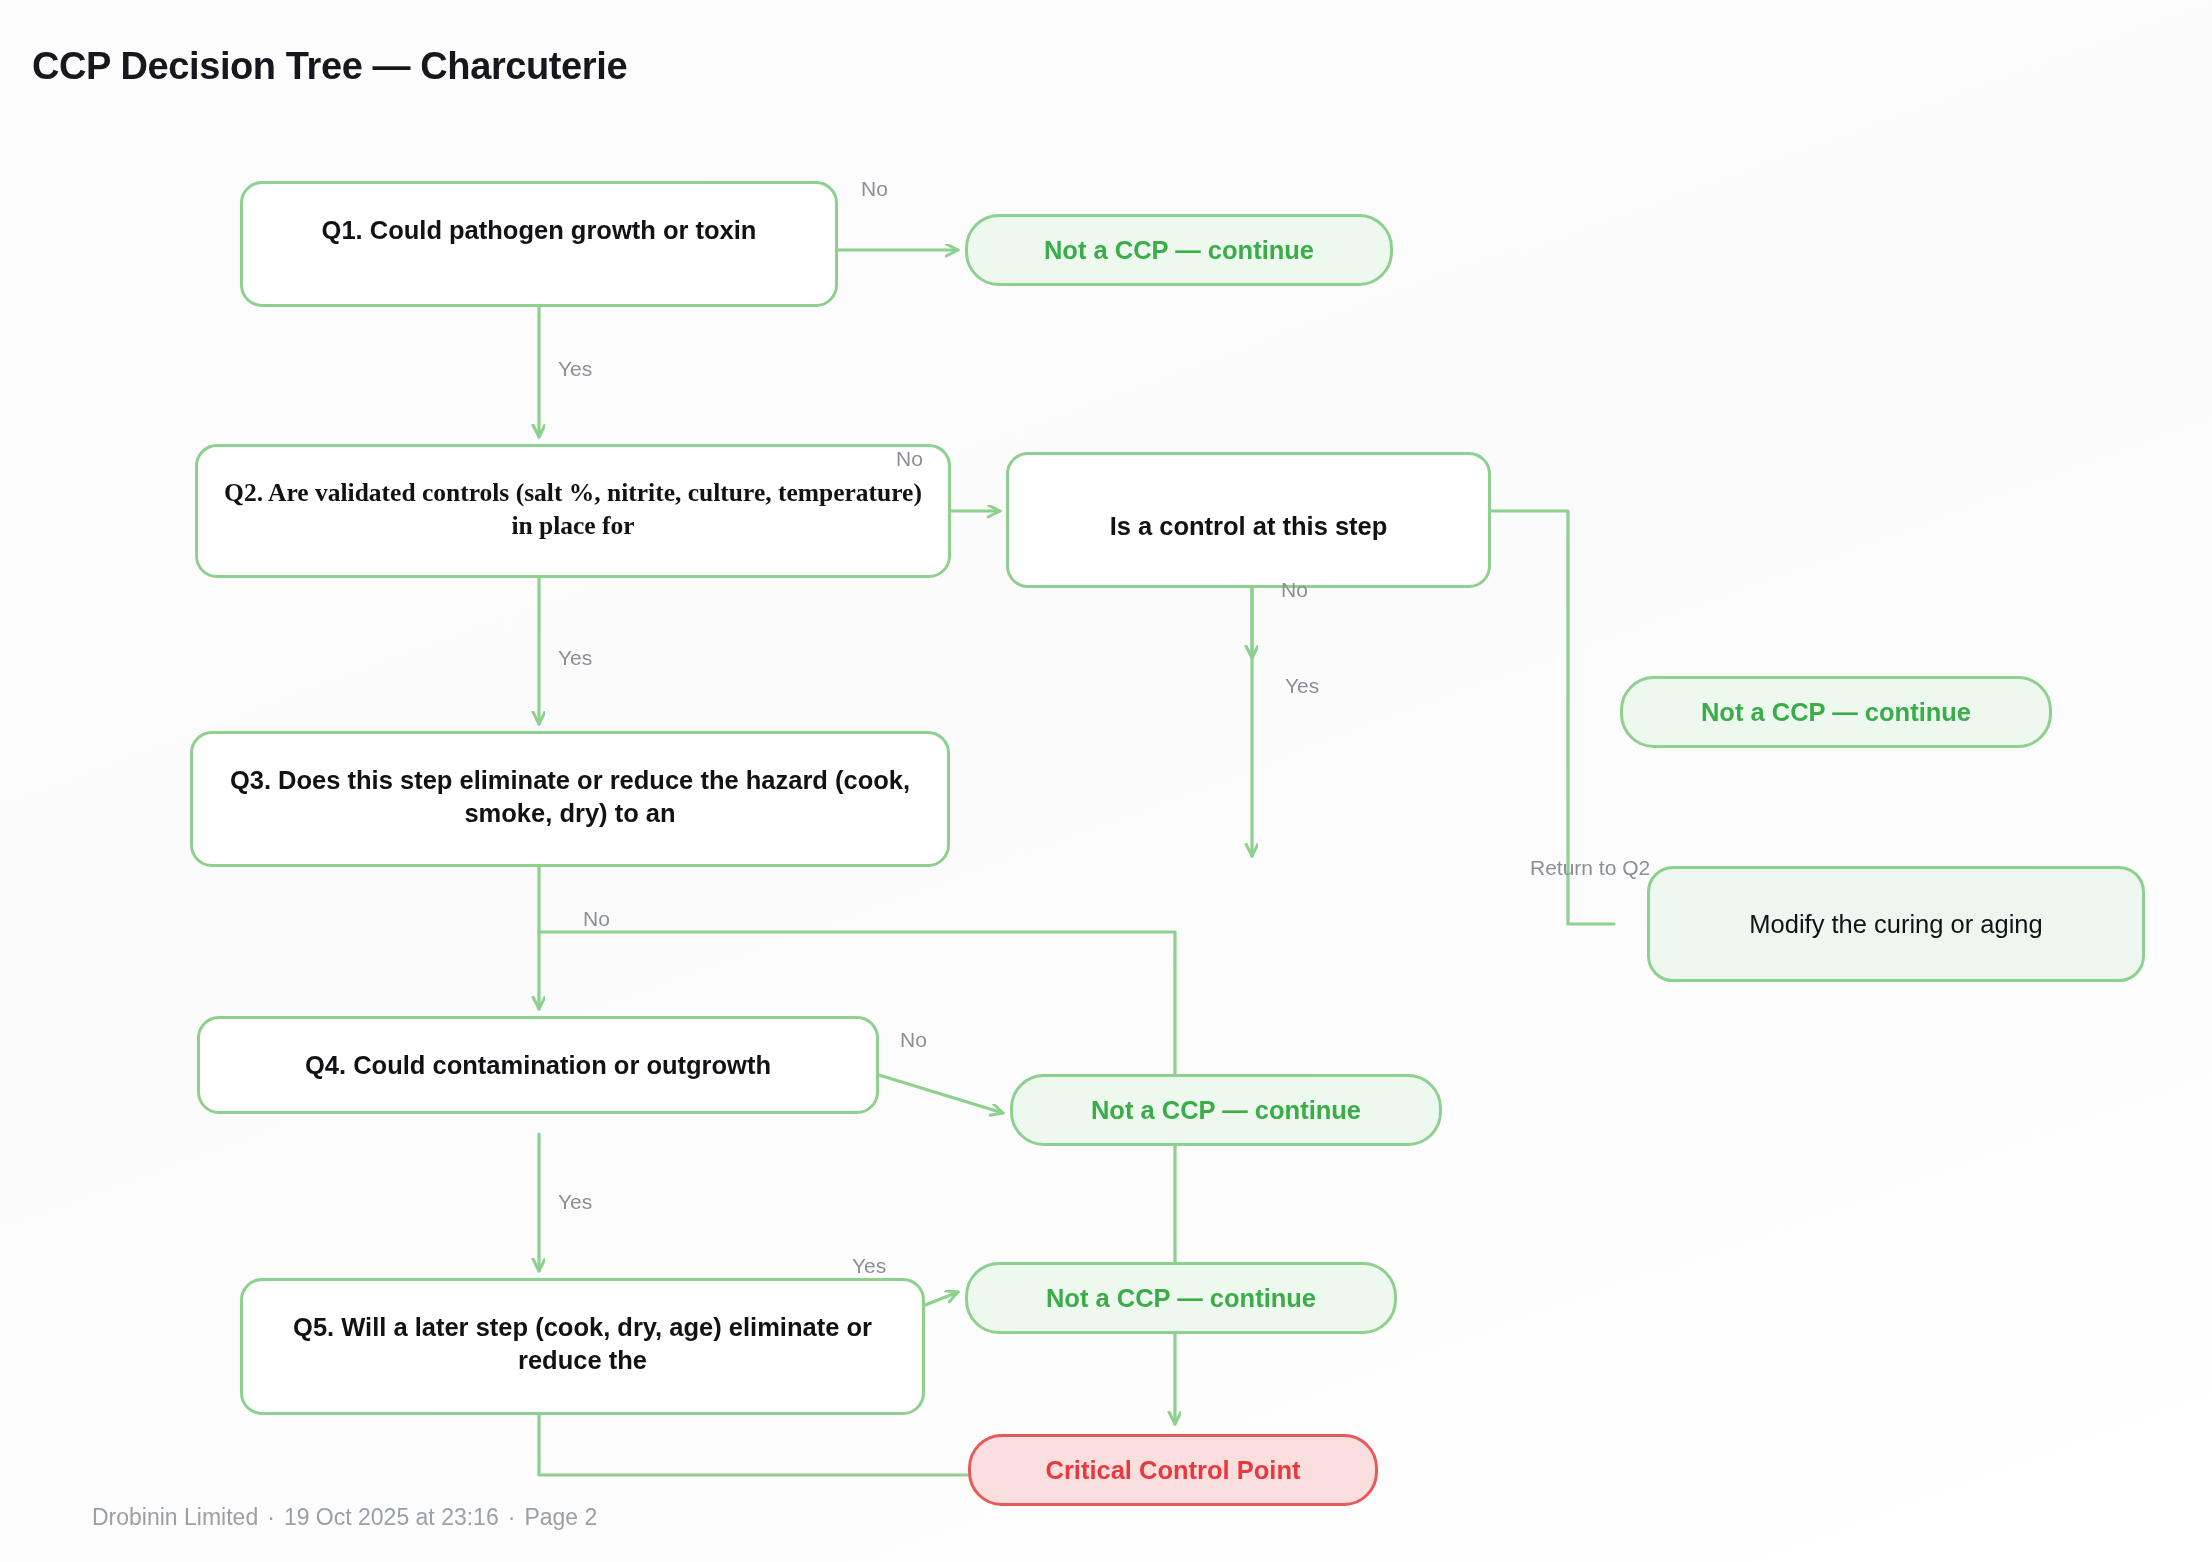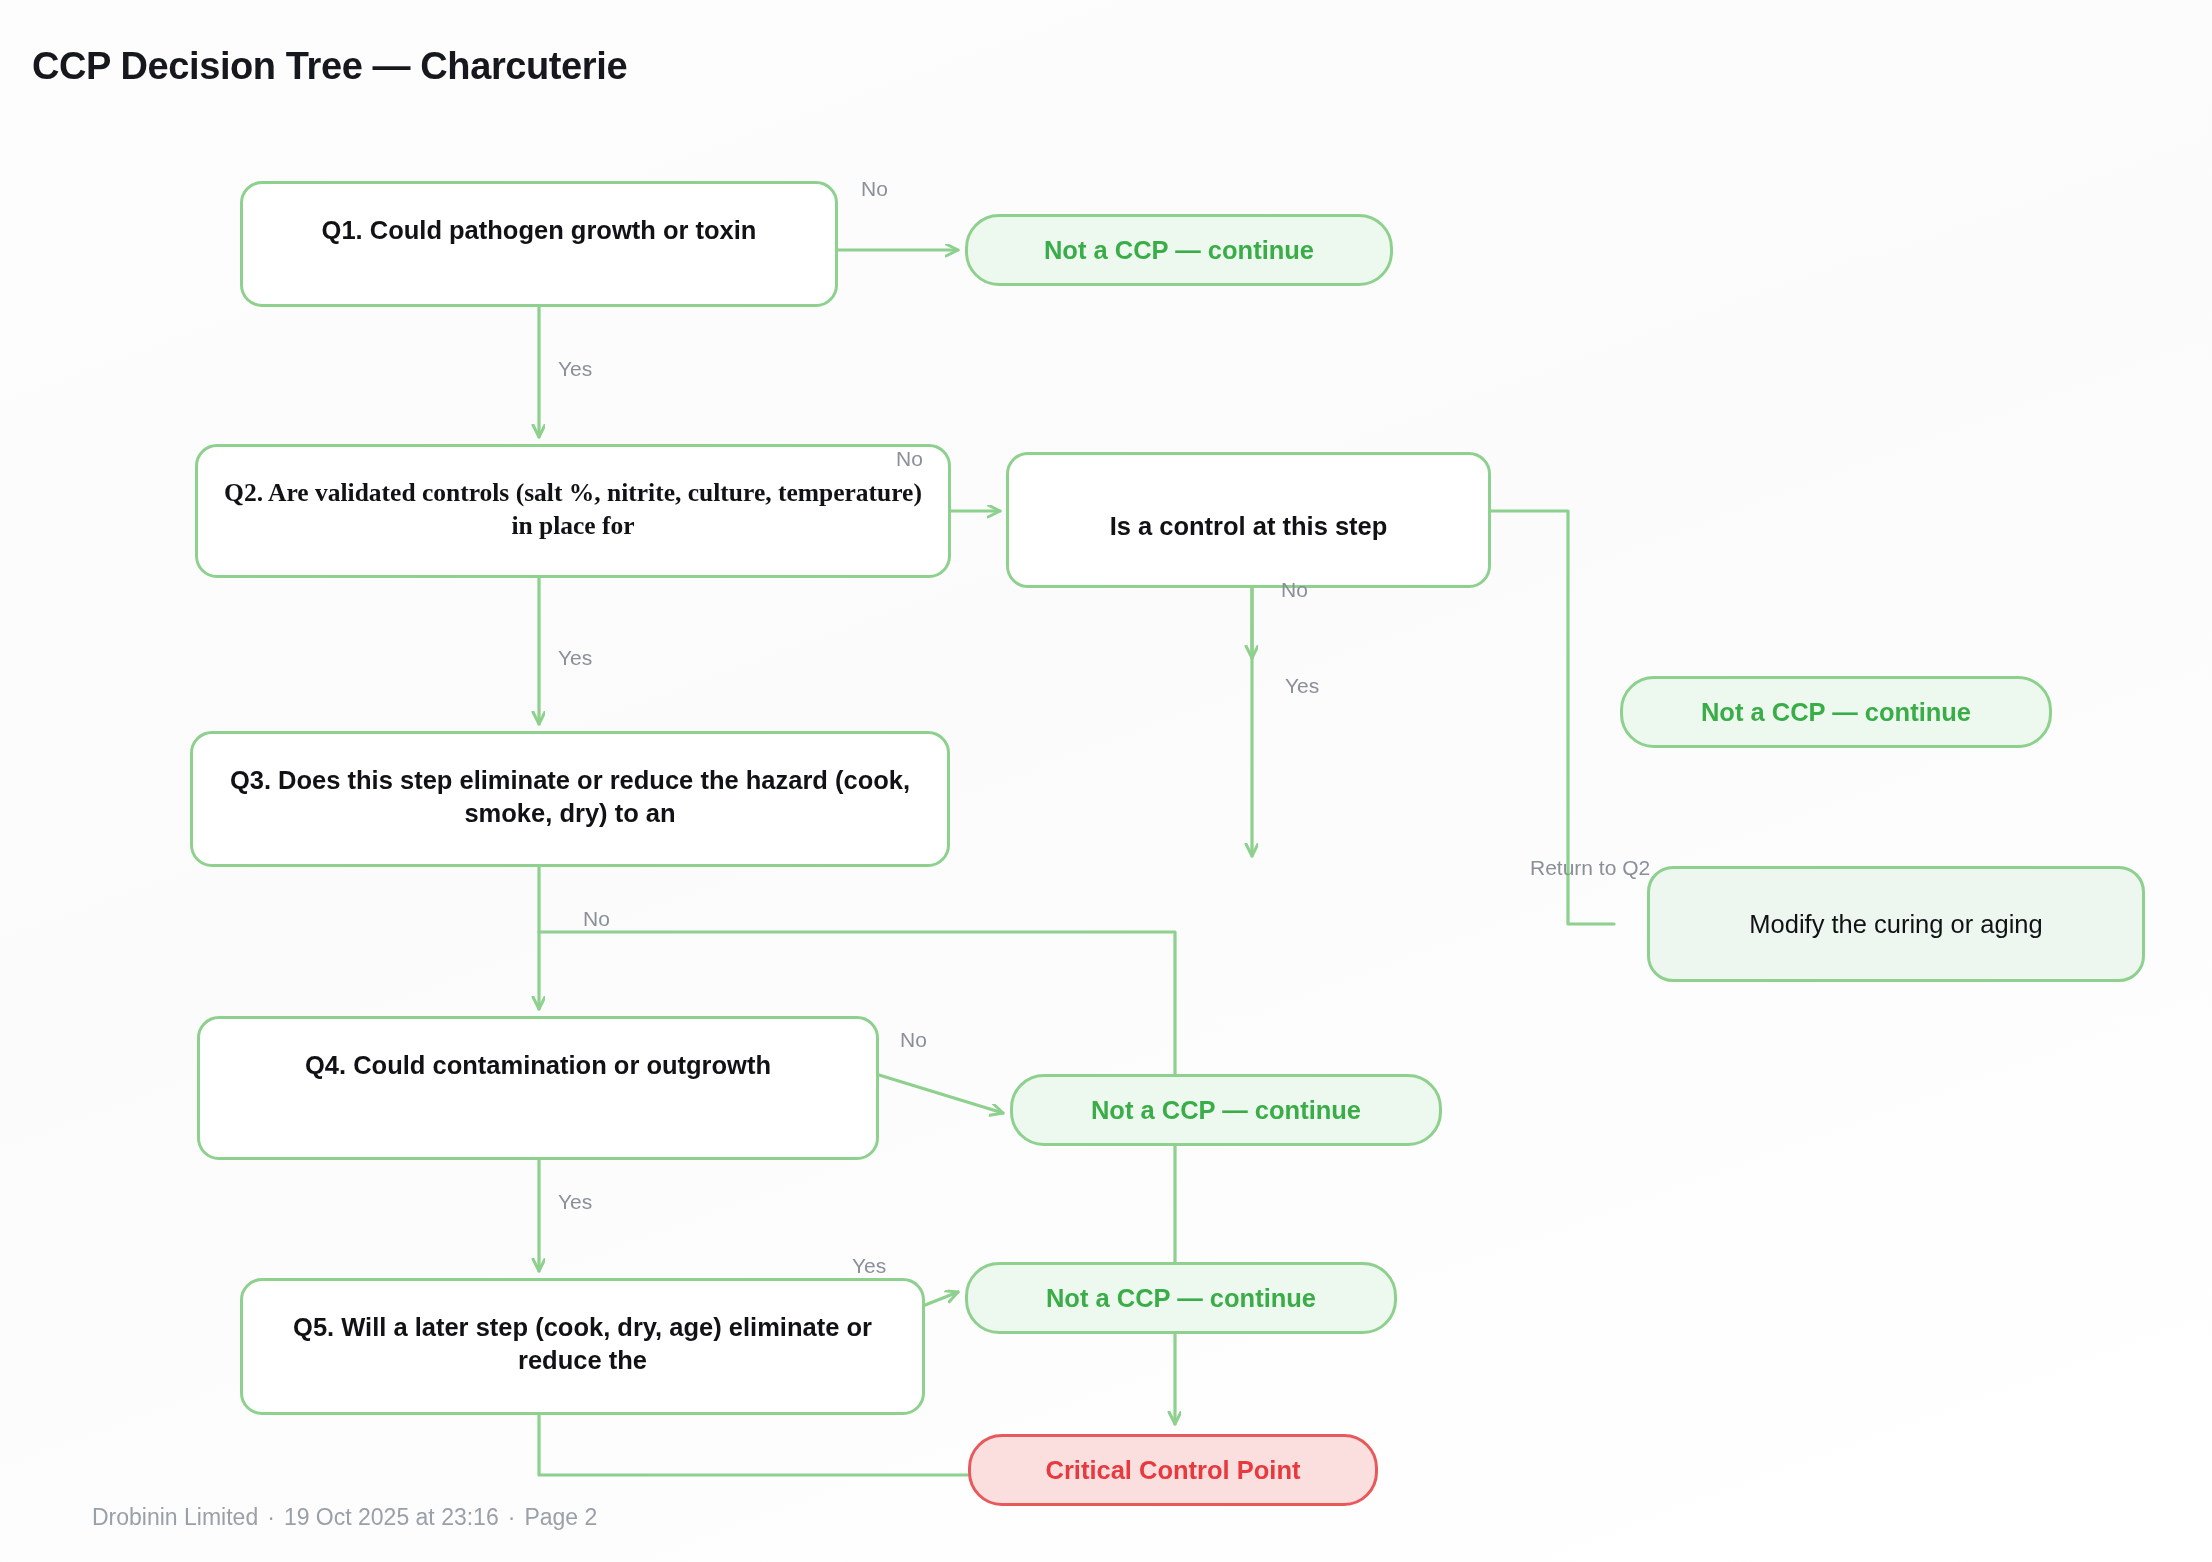--- a/index.html
+++ b/index.html
@@ -161,21 +161,21 @@
   </div>
 
   <div class="node node-action" style="left:1647px; top:866px; width:498px; height:116px;">
     <span class="node-label">Modify the curing or aging</span>
   </div>
 
   <div class="node node-question" style="left:190px; top:731px; width:760px; height:136px;">
     <span class="node-label">Q3. Does this step eliminate or reduce the hazard (cook, smoke, dry) to an</span>
   </div>
 
-  <div class="node node-question" style="left:197px; top:1016px; width:682px; height:144px;">
+  <div class="node node-question" style="left:197px; top:1016px; width:682px; height:98px;">
     <span class="node-label">Q4. Could contamination or outgrowth</span>
   </div>
 
   <div class="node node-pill" style="left:1010px; top:1074px; width:432px; height:72px;">
     <span class="node-label">Not a CCP — continue</span>
   </div>
 
   <div class="node node-question" style="left:240px; top:1278px; width:685px; height:137px;">
     <span class="node-label">Q5. Will a later step (cook, dry, age) eliminate or reduce the</span>
   </div>

